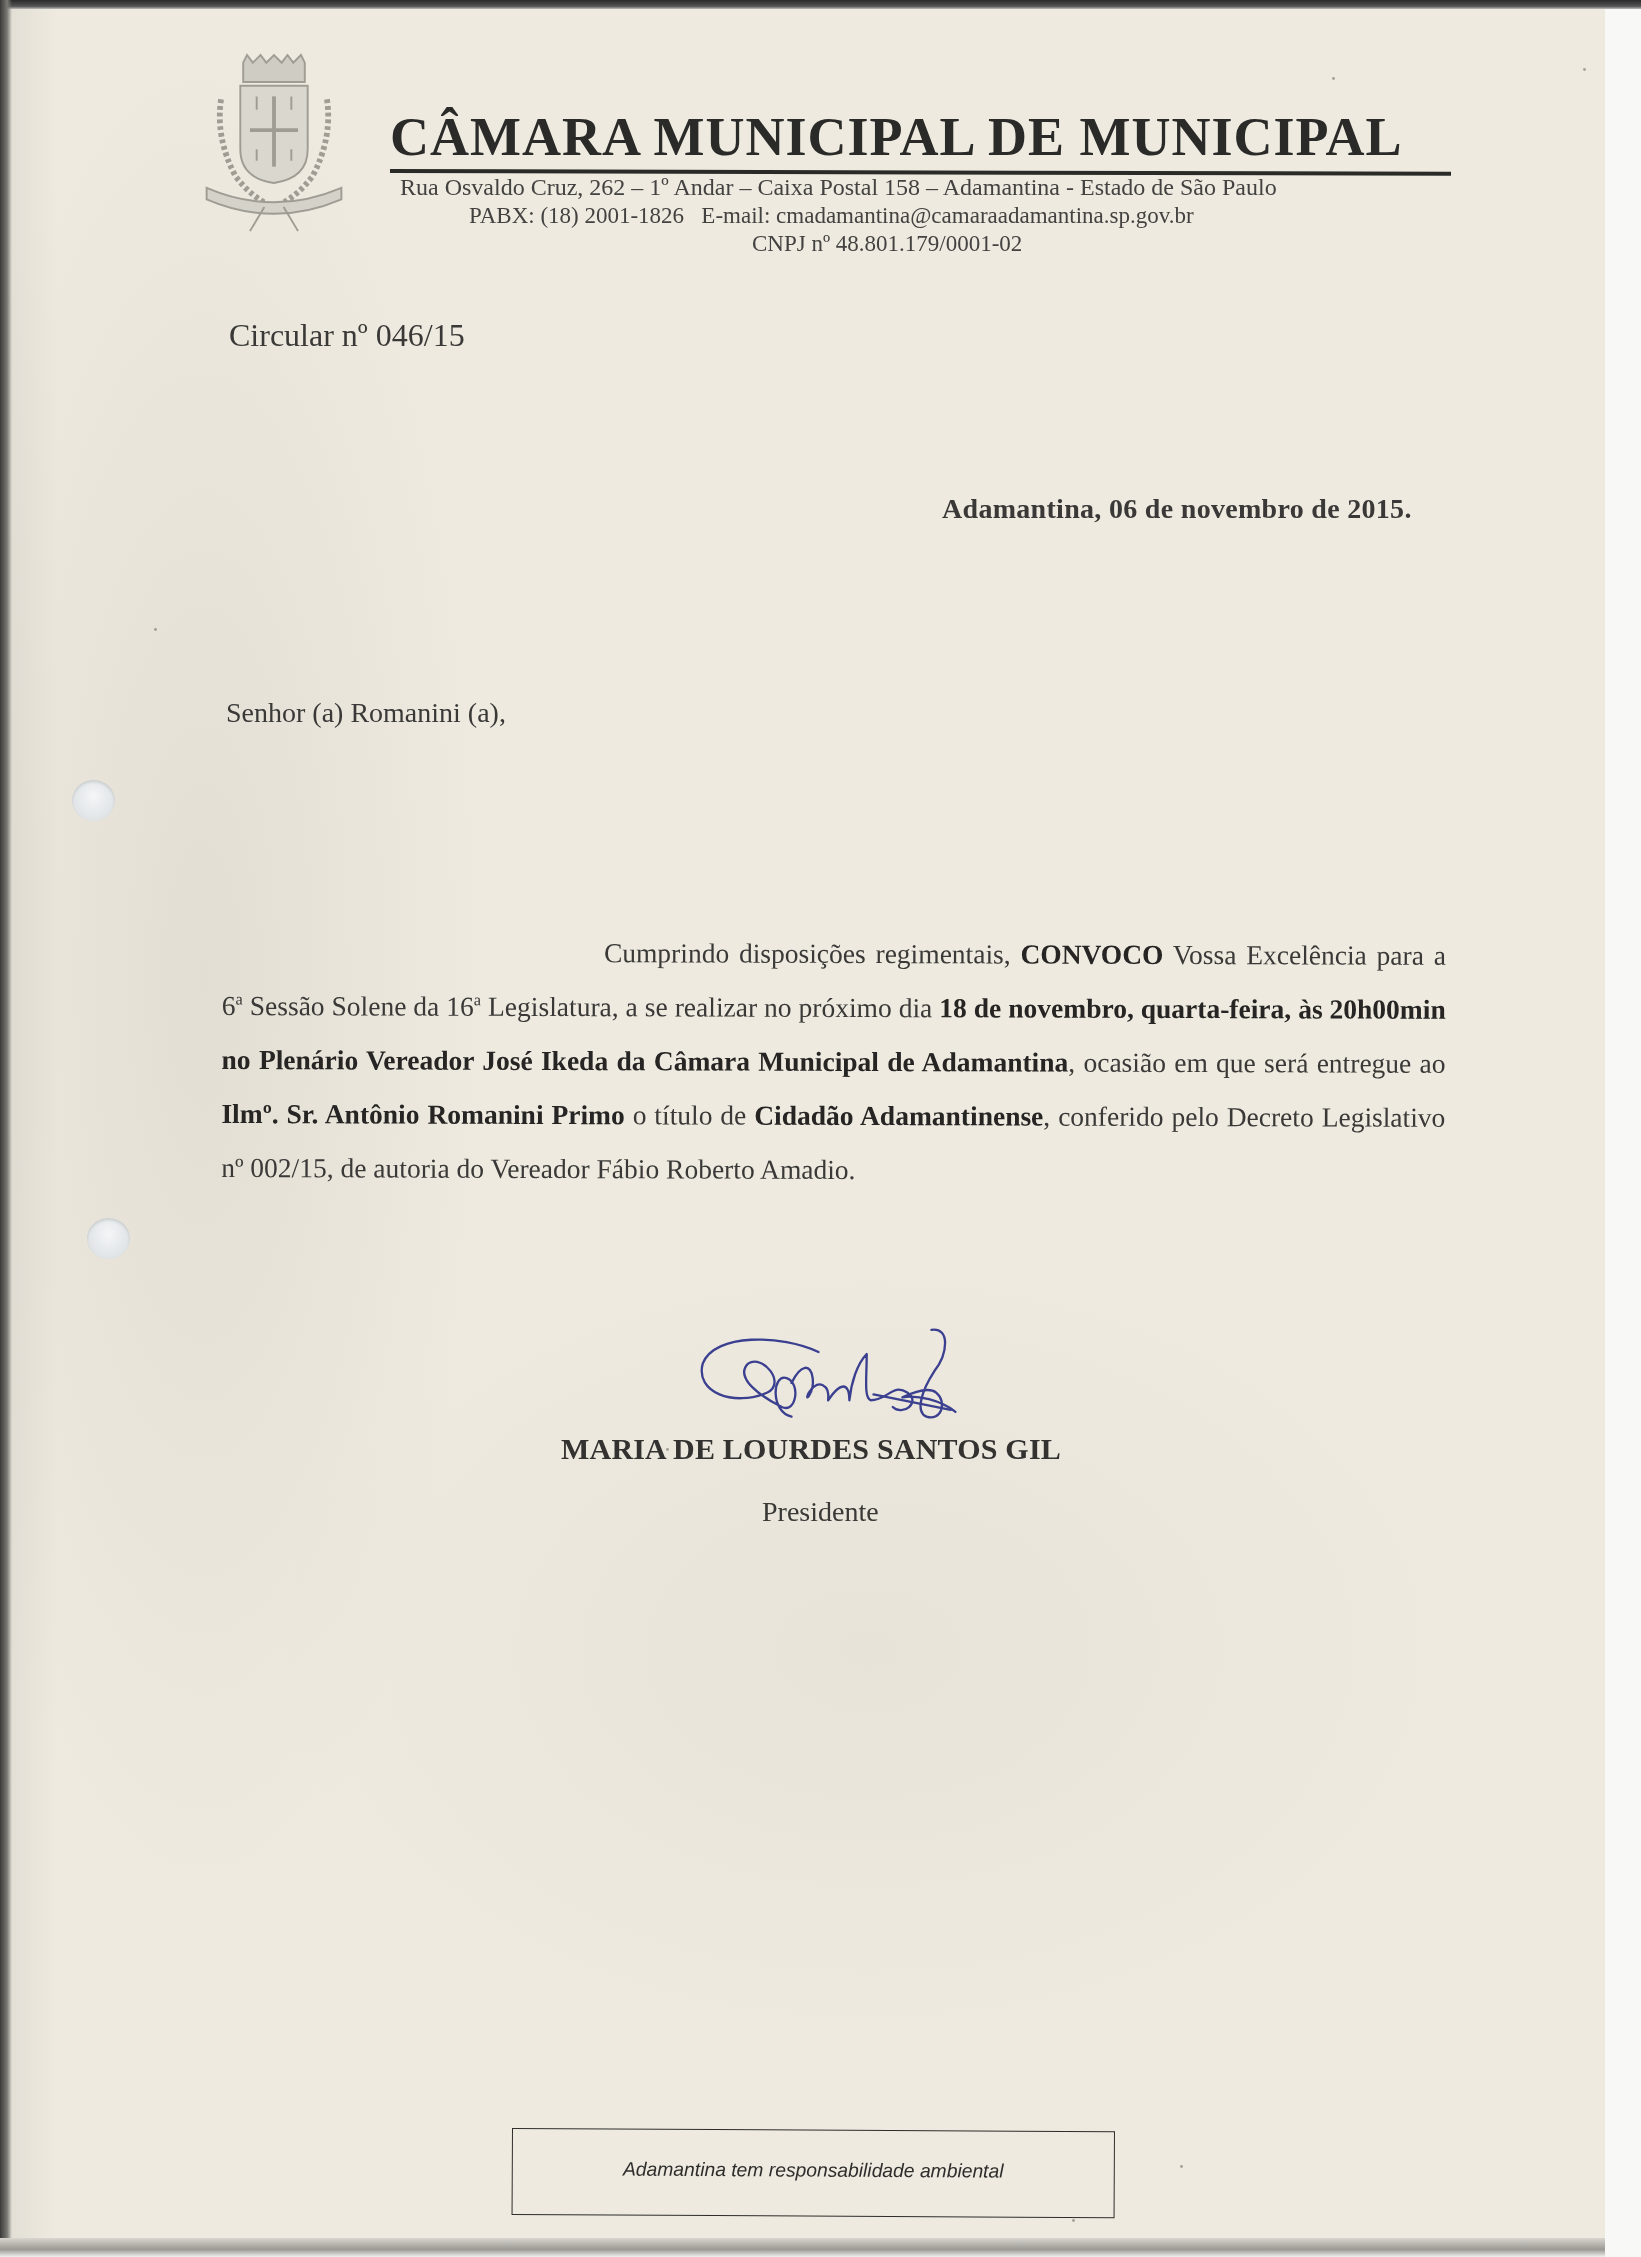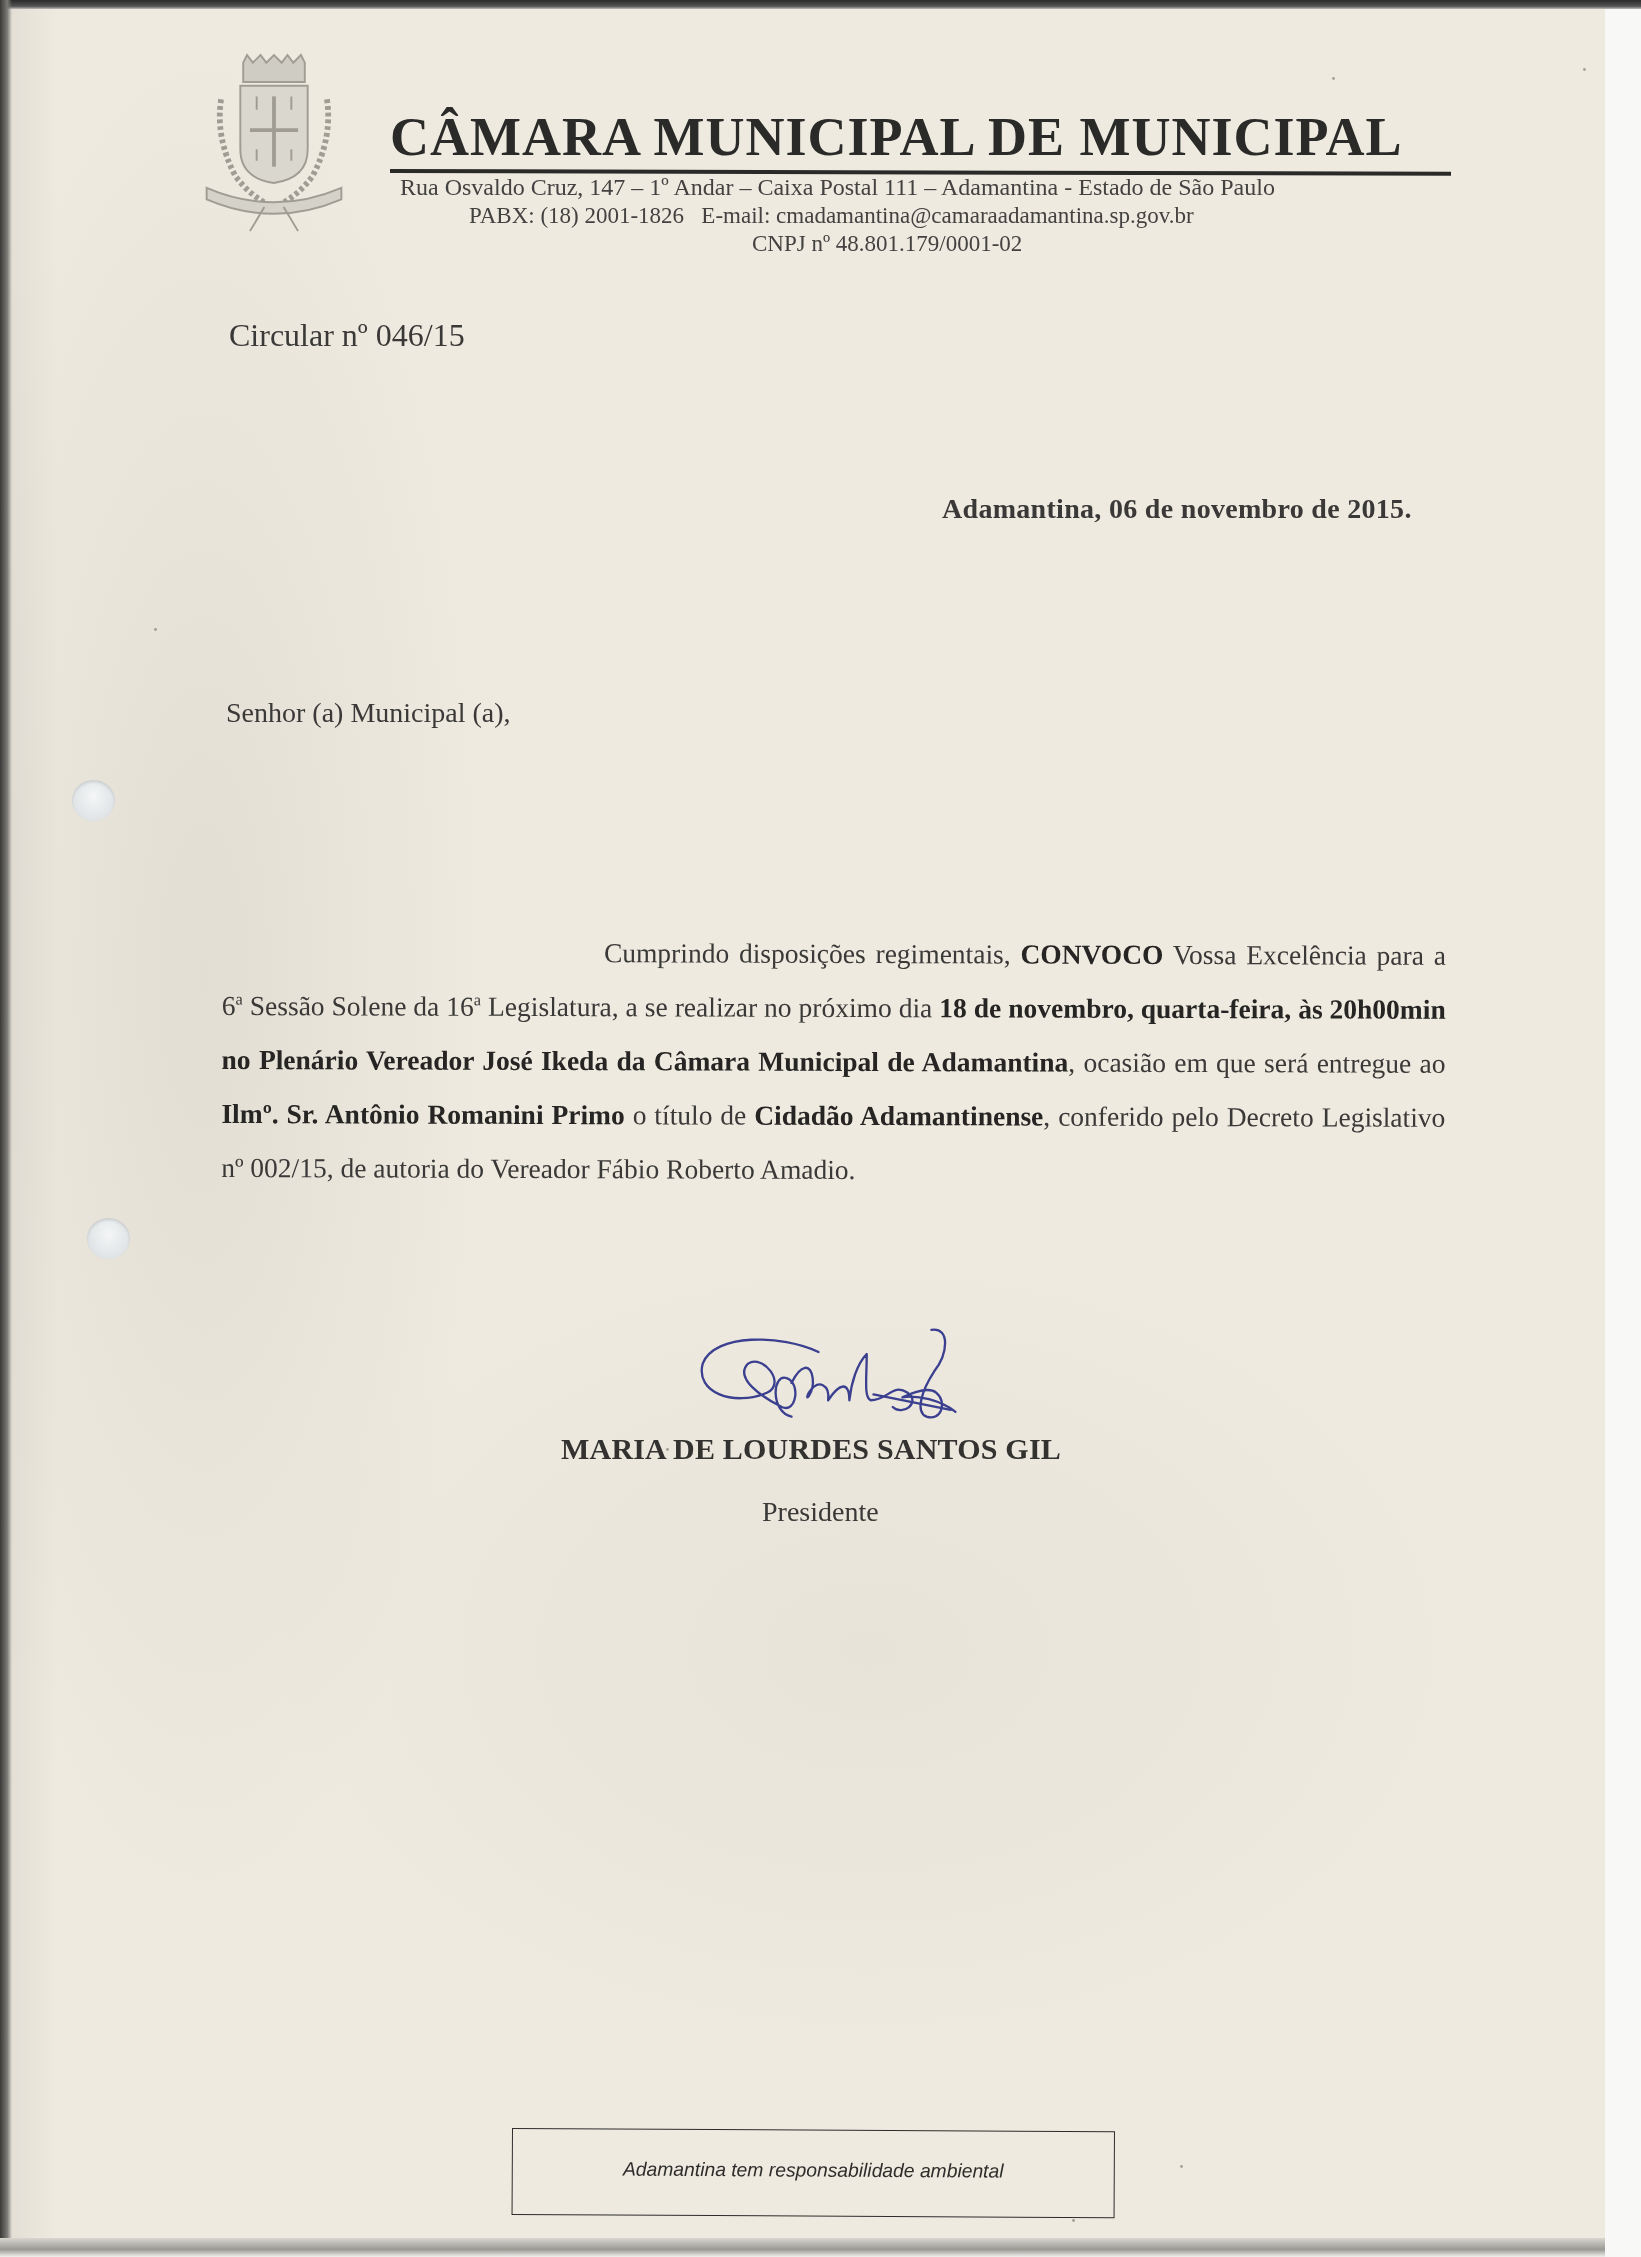--- a/index.html
+++ b/index.html
@@ -101,27 +101,27 @@
     <path d="M62 45 v14 M98 45 v14 M62 100 v12 M98 100 v12"></path>
     <path d="M25 48 q-6 40 15 80 q15 20 35 30" stroke-width="6" stroke-dasharray="4 3"></path>
     <path d="M135 48 q6 40 -15 80 q-15 20 -35 30" stroke-width="6" stroke-dasharray="4 3"></path>
     <path d="M10 140 q70 30 140 0 l0 12 q-70 30 -140 0 Z" fill="#d0cdc5"></path>
     <path d="M70 160 l-15 25 M90 160 l15 25"></path>
   </g>
 </svg>
 
 <div class="title">CÂMARA MUNICIPAL DE MUNICIPAL</div>
 <div class="title-rule"></div>
-<div class="addr" style="left:400px; top:174px; font-size:24px;">Rua Osvaldo Cruz, 147 – 1º Andar – Caixa Postal 111 – Adamantina - Estado de São Paulo</div>
+<div class="addr" style="left:400px; top:174px; font-size:24px;">Rua Osvaldo Cruz, 262 – 1º Andar – Caixa Postal 158 – Adamantina - Estado de São Paulo</div>
 <div class="addr" style="left:469px; top:202px; white-space:pre;">PABX: (18) 2001-1826   E-mail: cmadamantina@camaraadamantina.sp.gov.br</div>
 <div class="addr" style="left:752px; top:230px;">CNPJ nº 48.801.179/0001-02</div>
 
 <div class="circular">Circular nº 046/15</div>
 <div class="date">Adamantina, 06 de novembro de 2015.</div>
-<div class="salutation">Senhor (a) Municipal (a),</div>
+<div class="salutation">Senhor (a) Romanini (a),</div>
 
 <div class="body-text"><span class="indent"></span><span>Cumprindo disposições regimentais, </span><b>CONVOCO</b><span> Vossa Excelência para a 6</span><sup>a</sup><span> Sessão Solene da 16</span><sup>a</sup><span> Legislatura, a se realizar no próximo dia </span><b>18 de novembro, quarta-feira, às 20h00min no Plenário Vereador José Ikeda da Câmara Municipal de Adamantina</b><span>, ocasião em que será entregue ao </span><b>Ilmº. Sr. Antônio Romanini Primo</b><span> o título de </span><b>Cidadão Adamantinense</b><span>, conferido pelo Decreto Legislativo nº 002/15, de autoria do Vereador Fábio Roberto Amadio.</span></div>
 
 <svg class="signature" viewBox="0 0 340 115">
   <g fill="none" stroke="#3b3f8f" stroke-width="2.4" stroke-linecap="round" stroke-linejoin="round">
     <path d="M128 28 C90 10 20 8 8 40 C0 70 40 85 75 70 C95 60 70 30 55 40 C40 55 70 75 90 85 C105 92 110 60 95 55 C80 50 78 90 100 95"></path>
     <path d="M100 60 C110 40 120 40 122 55 C124 70 112 82 118 70 C128 55 140 62 138 78 C150 60 160 58 160 78 C162 60 168 40 178 30 C178 55 175 75 182 78 C200 78 205 60 220 70 C235 80 215 95 205 85"></path>
     <path d="M245 5 C265 2 262 30 248 48 C235 68 228 90 240 95 C255 100 262 80 250 70 C240 62 215 75 215 75 C230 72 255 78 270 90"></path>
     <path d="M185 72 L265 88"></path>
   </g>

